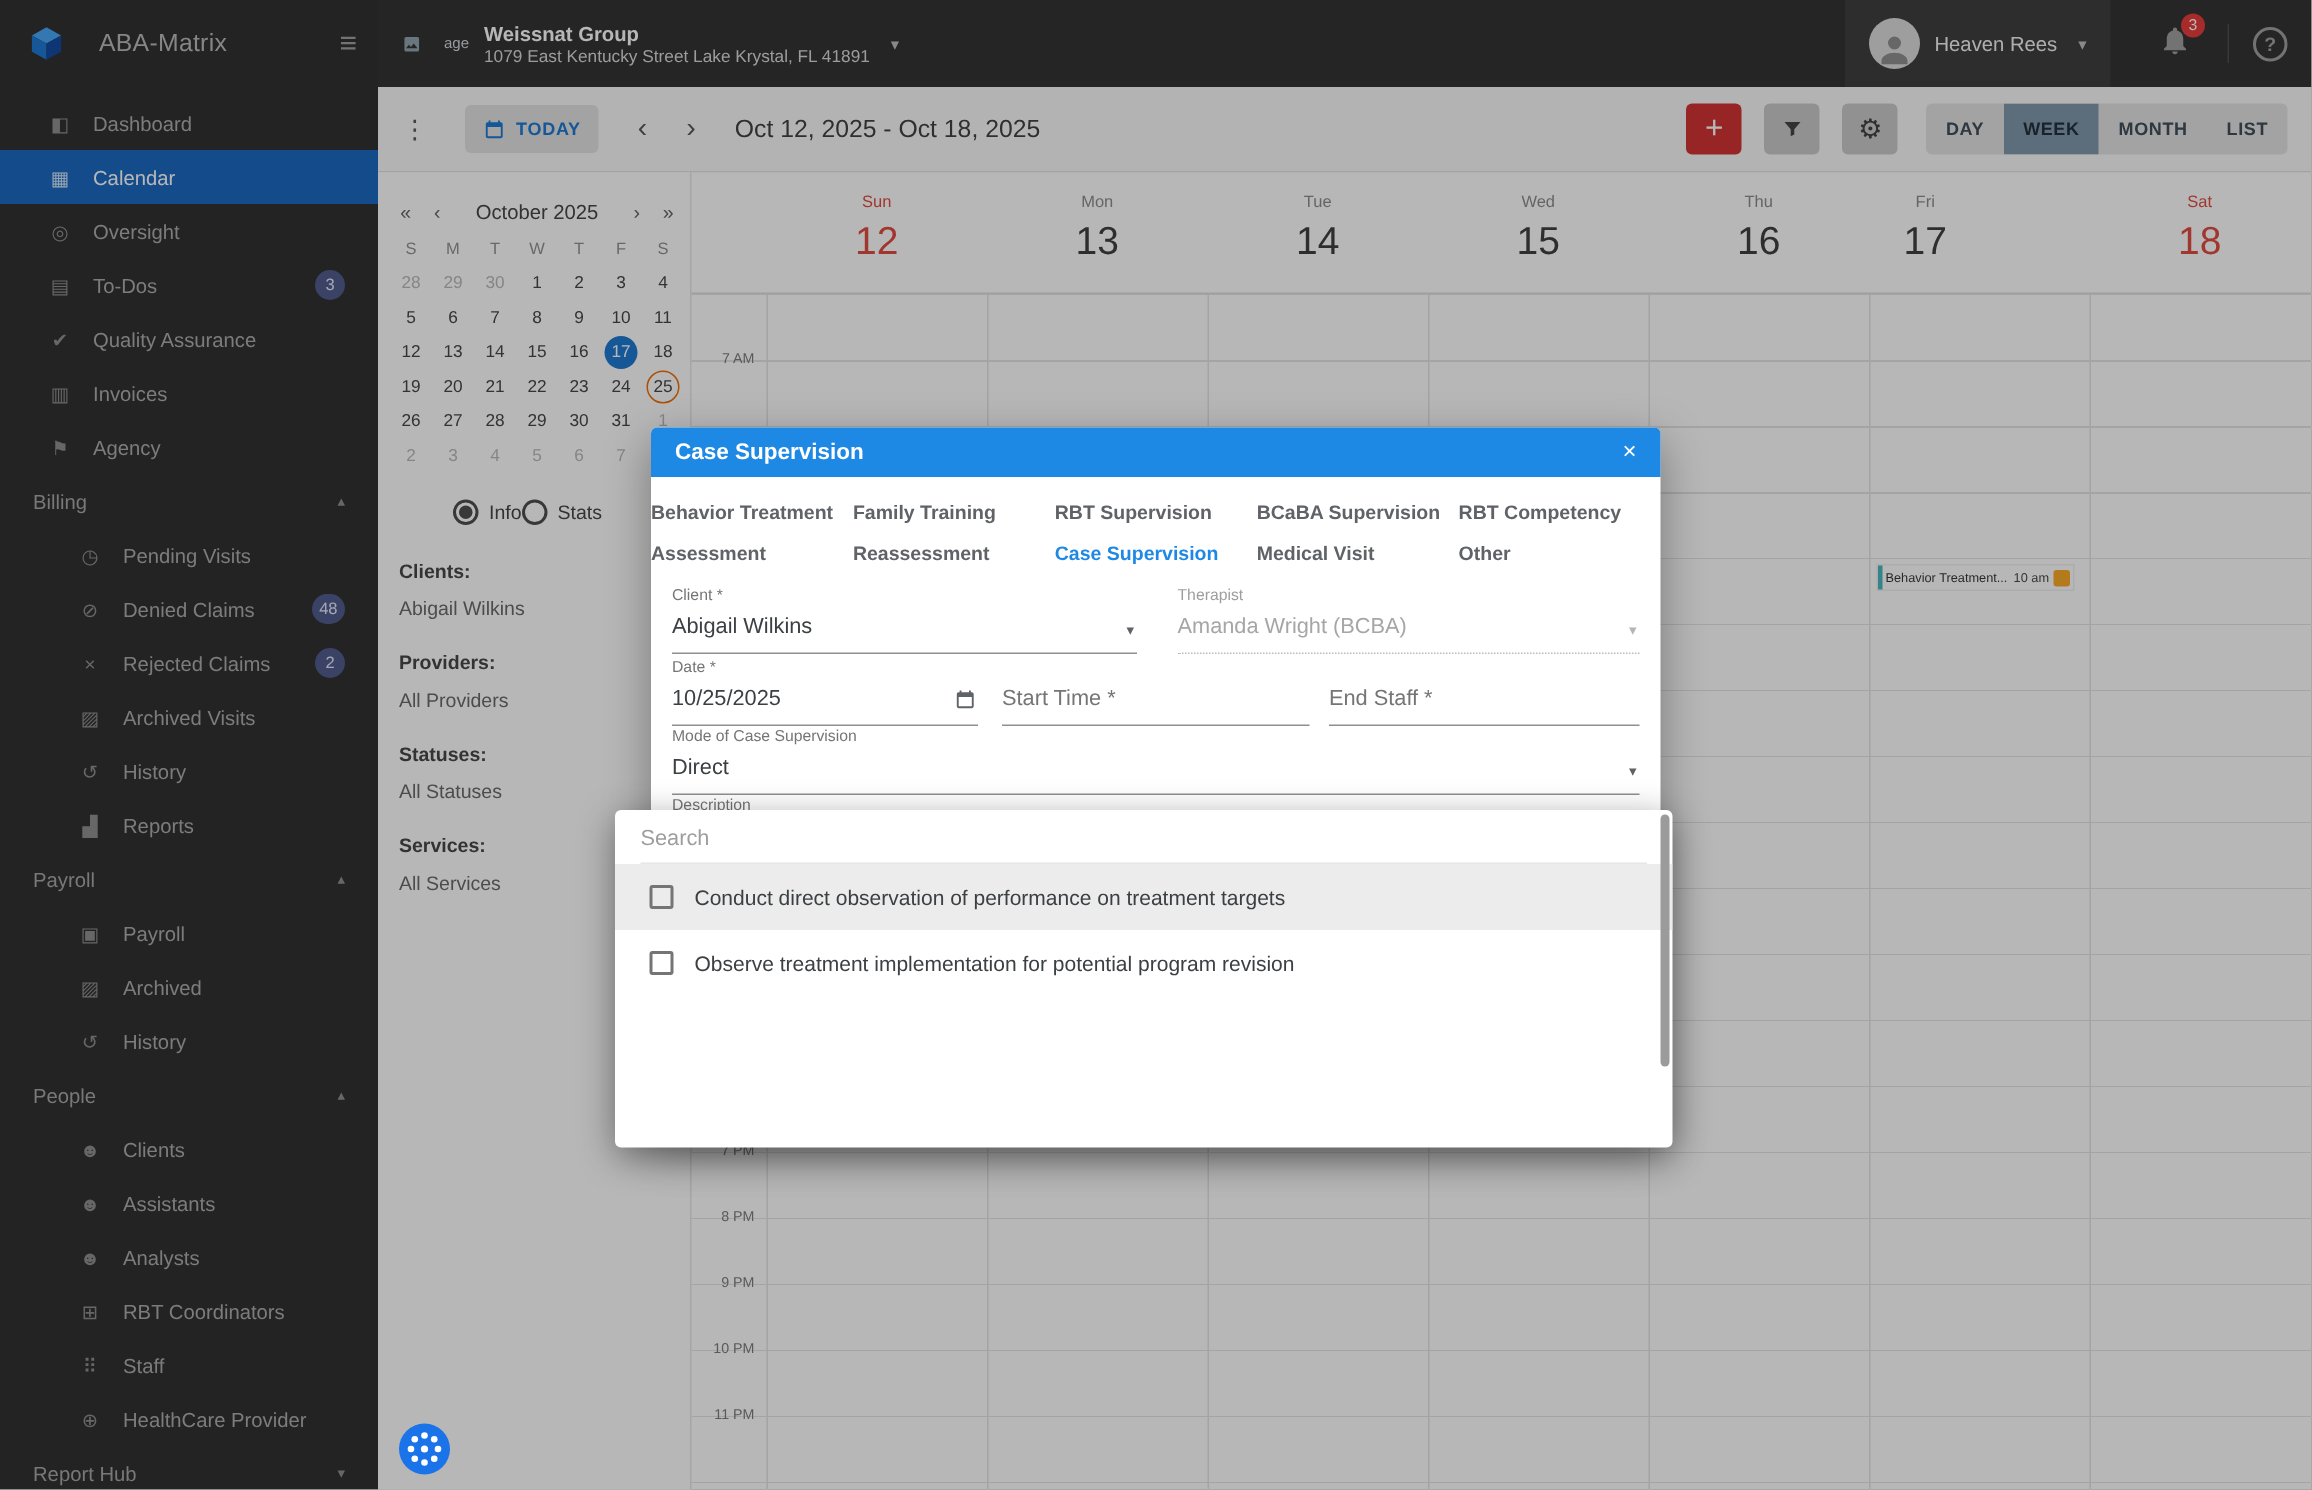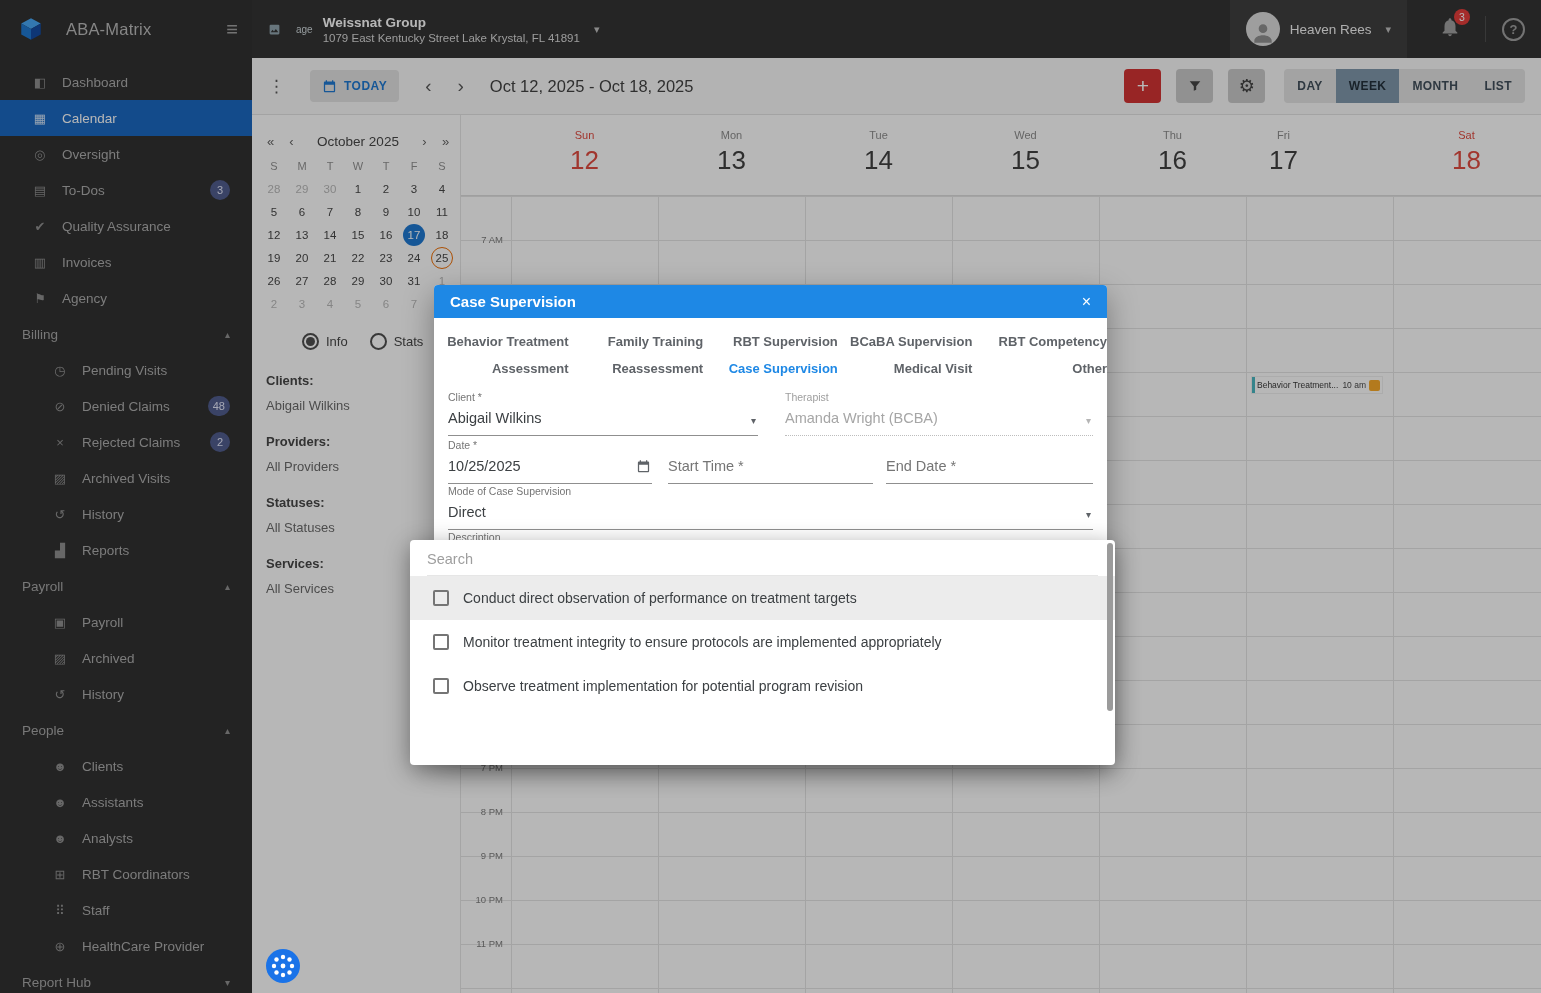--- a/index.html
+++ b/index.html
@@ -59,21 +59,21 @@
 .mc-head .nv{width:21px;text-align:center;color:#616161;font-size:13px;cursor:pointer}
 .mc-title{flex:1;text-align:center;color:#424242;font-size:13.5px}
 .mc-dow{display:flex;margin-top:2px}
 .mc-dow span{width:28px;height:22px;display:flex;align-items:center;justify-content:center;color:#8f8f8f;font-size:11px}
 .mc-row{display:flex}
 .mc-cell{width:28px;height:23px;display:flex;align-items:center;justify-content:center;font-size:11.5px;color:#424242;cursor:pointer}
 .mc-cell span{width:22px;height:22px;border-radius:50%;display:flex;align-items:center;justify-content:center}
 .mc-cell.mut{color:#b8b8b8}
 .mc-cell.sel span{background:#1976d2;color:#fff}
 .mc-cell.out span{border:1px solid #ef6c00}
-.radios{position:absolute;left:50px;top:218px;display:flex;gap:22px;align-items:center}
+.radios{position:absolute;left:50px;top:218px;display:flex;align-items:center}
 .rad{display:flex;align-items:center;gap:7px;cursor:pointer}
 .rdot{width:17px;height:17px;border:2px solid #4a4a4a;border-radius:50%;display:flex;align-items:center;justify-content:center}
 .rdot.on::after{content:"";width:9px;height:9px;border-radius:50%;background:#4a4a4a}
 .rad .rl{font-size:13px;color:#424242}
 .filters{position:absolute;left:14px;top:258px}
 .fg{margin-bottom:21px}
 .fg .fl{font-size:13px;font-weight:bold;color:#424242;margin-bottom:10px}
 .fg .fv{font-size:13px;color:#666}
 
 
@@ -92,21 +92,21 @@
 .event .eic{width:11px;height:11px;background:#f9a825;border-radius:2px;flex:none;display:flex;align-items:center;justify-content:center;color:#fff;font-size:7px}
 
 
 .overlay{position:absolute;inset:0;background:rgba(15,15,15,.30);z-index:10}
 .modal{position:absolute;left:434px;top:285px;width:673px;height:470px;background:#fff;border-radius:4px;z-index:20;box-shadow:0 10px 30px rgba(0,0,0,.35)}
 .m-head{height:33px;background:#1e88e5;border-radius:4px 4px 0 0;display:flex;align-items:center;padding:0 16px}
 .m-title{color:#fff;font-size:15px;font-weight:bold}
 .m-close{margin-left:auto;color:#fff;font-size:16px;cursor:pointer}
 .m-tabs{padding-top:10px}
 .m-trow{display:flex;height:27px}
-.m-tab{flex:1;text-align:right;font-size:13px;font-weight:bold;color:#5f6368;line-height:27px;cursor:pointer;white-space:nowrap}
+.m-tab{flex:1;text-align:left;font-size:13px;font-weight:bold;color:#5f6368;line-height:27px;cursor:pointer;white-space:nowrap}
 .m-tab.active{color:#1e88e5}
 .f{position:absolute}
 .f .lab{font-size:10.5px;color:#757575;min-height:14px}
 .f .val{position:relative;font-size:14.5px;color:#3c4043;padding:5px 18px 9px 0;border-bottom:1px solid #8f8f8f;white-space:nowrap;cursor:pointer}
 .f .arr{position:absolute;right:2px;bottom:9px;font-size:10px;color:#5f6368}
 .f.dis .lab{color:#9e9e9e}
 .f.dis .val{color:#a6a6a6;border-bottom:1px dotted #bdbdbd}
 .f.dis .arr{color:#b5b5b5}
 .f .ph{color:#757575}
 .f .cal-ic{position:absolute;right:1px;bottom:9px;line-height:0}
@@ -619,44 +619,40 @@
     </div>
     <div class="f" style="left:234px;top:154px;width:205px">
       <div class="lab"></div>
       <div class="val">
         <span class="ph">Start Time *</span>
       </div>
     </div>
     <div class="f" style="left:452px;top:154px;width:207px">
       <div class="lab"></div>
       <div class="val">
-        <span class="ph">End Date *</span>
+        <span class="ph">End Staff *</span>
       </div>
     </div>
     <div class="f" style="left:14px;top:200px;width:645px">
       <div class="lab">Mode of Case Supervision</div>
       <div class="val">
         <span>Direct</span>
         <span class="arr">▾</span>
       </div>
     </div>
     <div class="desc-lab">Description</div>
   </div>
 
   <div class="dropdown">
     <div class="dd-search">
       <input type="text" placeholder="Search" style="">
     </div>
     <div class="dd-row hl">
       <span class="cb"></span>
       <span>Conduct direct observation of performance on treatment targets</span>
-    </div>
-    <div class="dd-row">
-      <span class="cb"></span>
-      <span>Monitor treatment integrity to ensure protocols are implemented appropriately</span>
     </div>
     <div class="dd-row">
       <span class="cb"></span>
       <span>Observe treatment implementation for potential program revision</span>
     </div>
     <div class="dd-thumb"></div>
   </div>
 
   <div class="fab">
     <svg width="36" height="36" viewBox="0 0 36 36">

